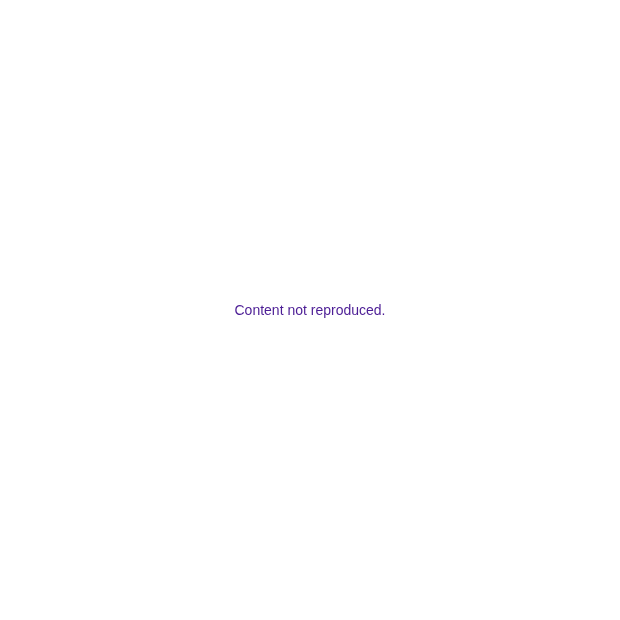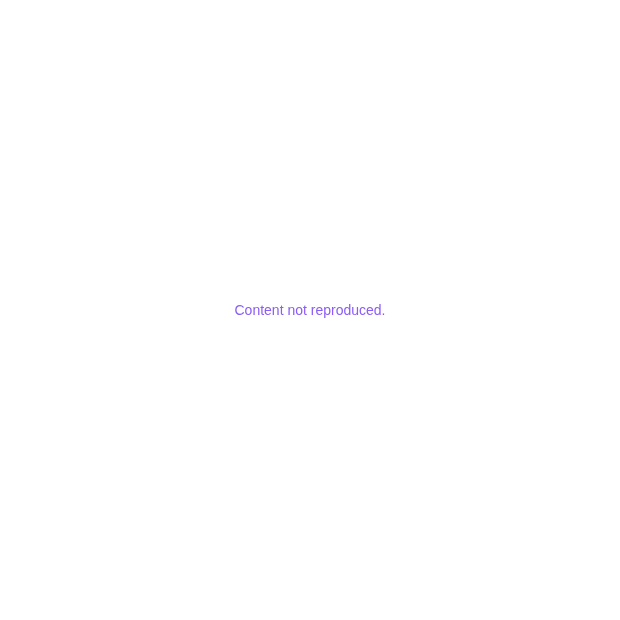--- a/index.html
+++ b/index.html
@@ -1,13 +1,13 @@
 <!DOCTYPE html>
 <html><head>
   <meta charset="utf-8">
   <style>
     body { margin: 0; width: 620px; height: 620px; background: #ffffff; font-family: "Liberation Sans", sans-serif; display: flex; align-items: center; justify-content: center; }
-    .notice { color: #8b5cf6; font-size: 14px; text-align: center; padding: 20px; }
+    .notice { color: #4c1d95; font-size: 14px; text-align: center; padding: 20px; }
   </style>
 </head>
 <body>
 
 <div class="notice">Content not reproduced.</div>
 
 </body></html>

